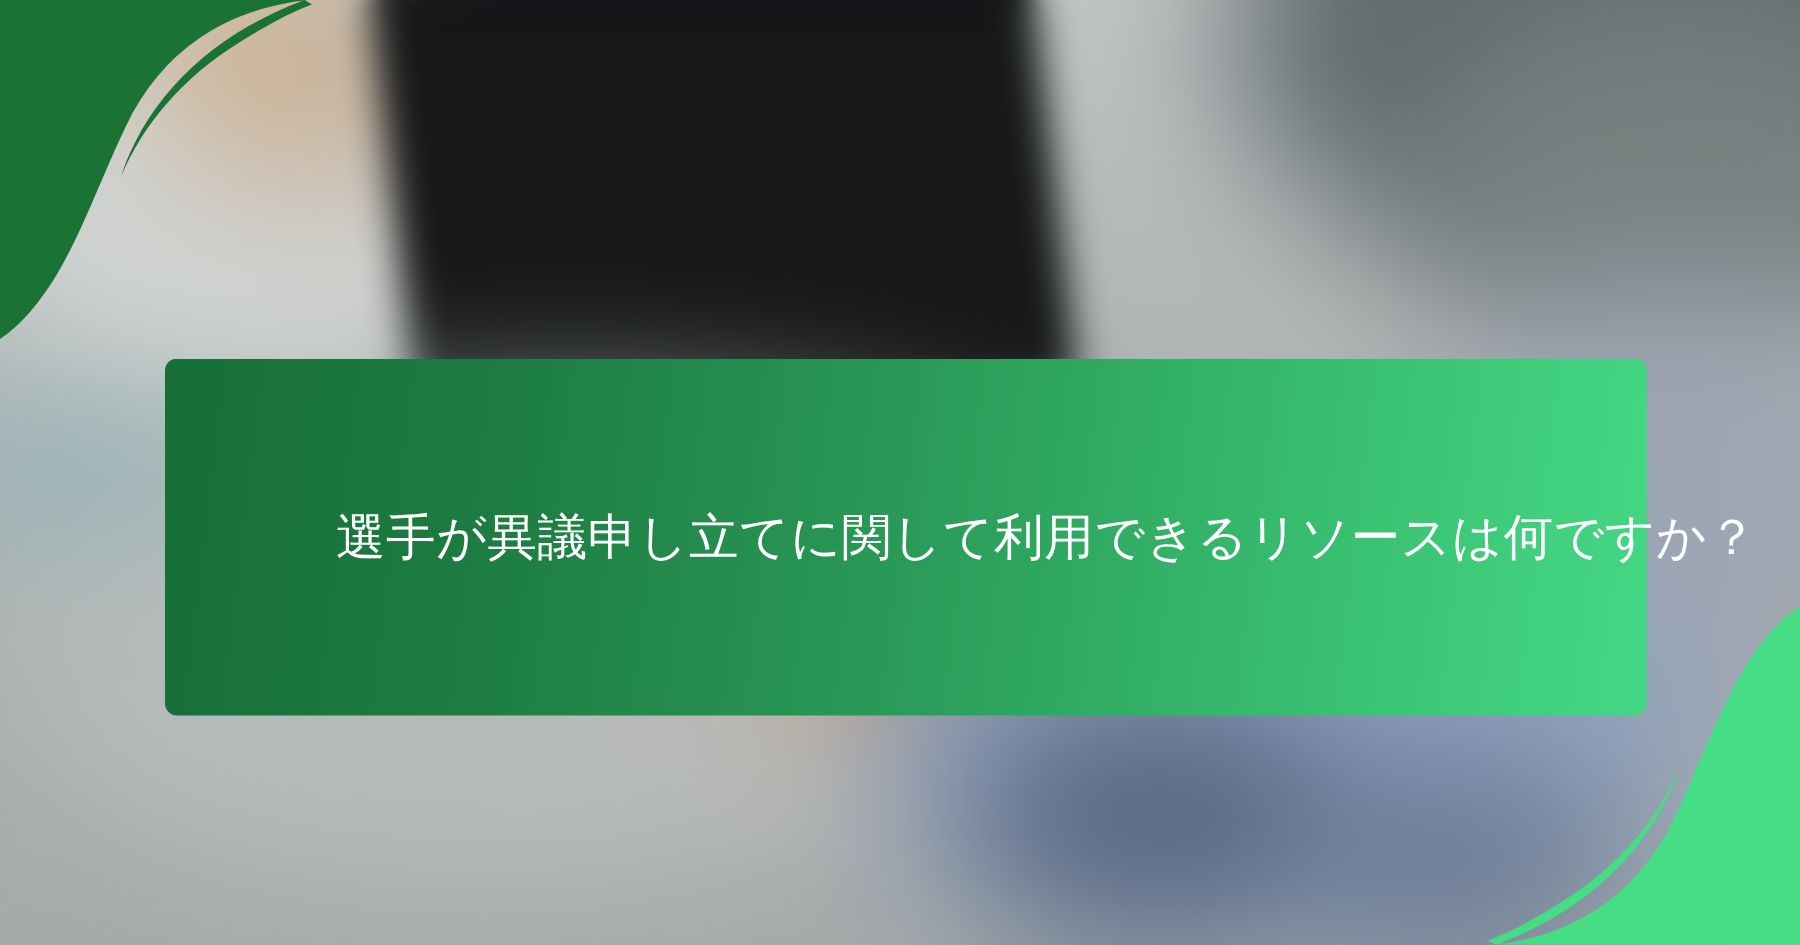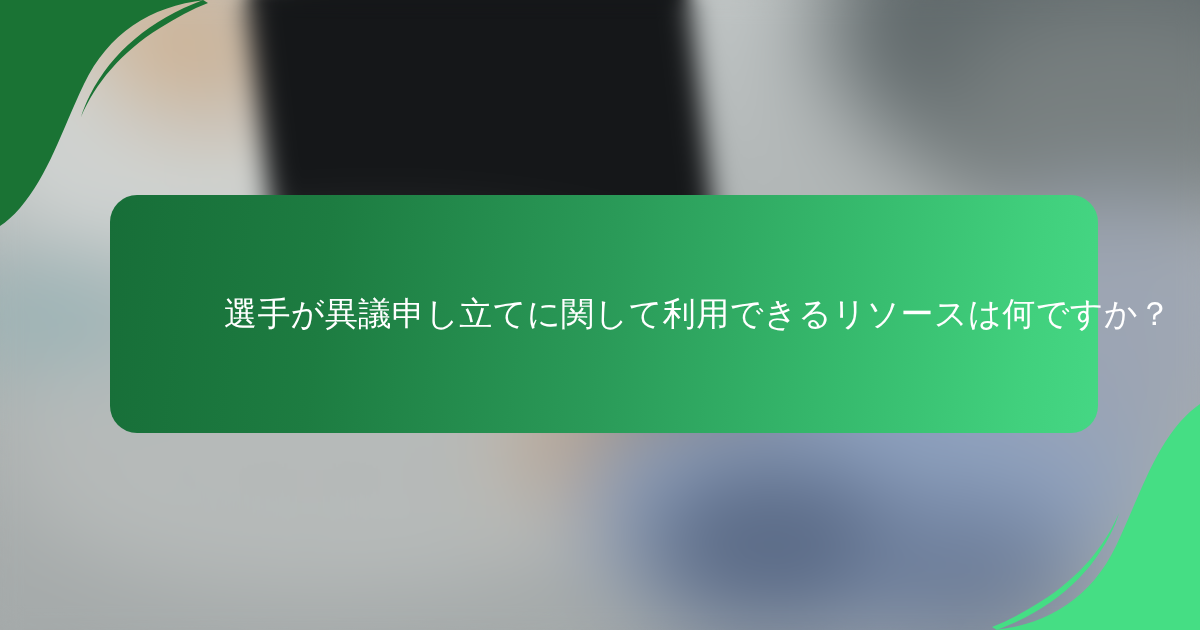--- a/index.html
+++ b/index.html
@@ -173,17 +173,17 @@
   <svg class="deco deco-tl" width="240" height="250" viewBox="0 0 240 250" aria-hidden="true">
     <path id="tl-main" d="M0,0 L205,0 C150,6 108,34 84,84 C62,130 48,176 20,208 C13,216 6,222 0,226 Z" fill="#1a7334"></path>
     <path id="tl-sliver" d="M203,0 C150,20 112,52 90,95 C86,103 83,110 81,117 C95,84 121,52 160,28 C176,18 192,9 208,3 Z" fill="#1a7334"></path>
   </svg>
 
   <svg class="deco deco-br" width="250" height="245" viewBox="0 0 250 245" aria-hidden="true">
     <path id="br-main" d="M250,245 L45,245 C100,239 142,211 166,161 C188,115 202,69 230,37 C237,29 244,23 250,19 Z" fill="#45de84"></path>
     <path id="br-sliver" d="M47,245 C100,225 138,193 160,150 C164,142 167,135 169,128 C155,161 129,193 90,217 C74,227 58,236 42,242 Z" fill="#45de84"></path>
   </svg>
 
-  <div id="quote-card" style="background: linear-gradient(97deg, rgb(23, 110, 56) 0%, rgb(29, 124, 65) 22%, rgb(42, 154, 88) 50%, rgb(54, 186, 109) 74%, rgb(65, 208, 125) 92%, rgb(69, 215, 132) 100%); border-radius: 27px;">
+  <div id="quote-card" style="background: linear-gradient(97deg, rgb(23, 110, 56) 0%, rgb(29, 124, 65) 22%, rgb(42, 154, 88) 50%, rgb(54, 186, 109) 74%, rgb(65, 208, 125) 92%, rgb(69, 215, 132) 100%); border-radius: 8px; margin-top: 44px;">
     <div id="quote-text" style="color: rgb(255, 255, 255);">選手が異議申し立てに関して利用できるリソースは何ですか？</div>
   </div>
 
 </div>
 
 </body></html>

